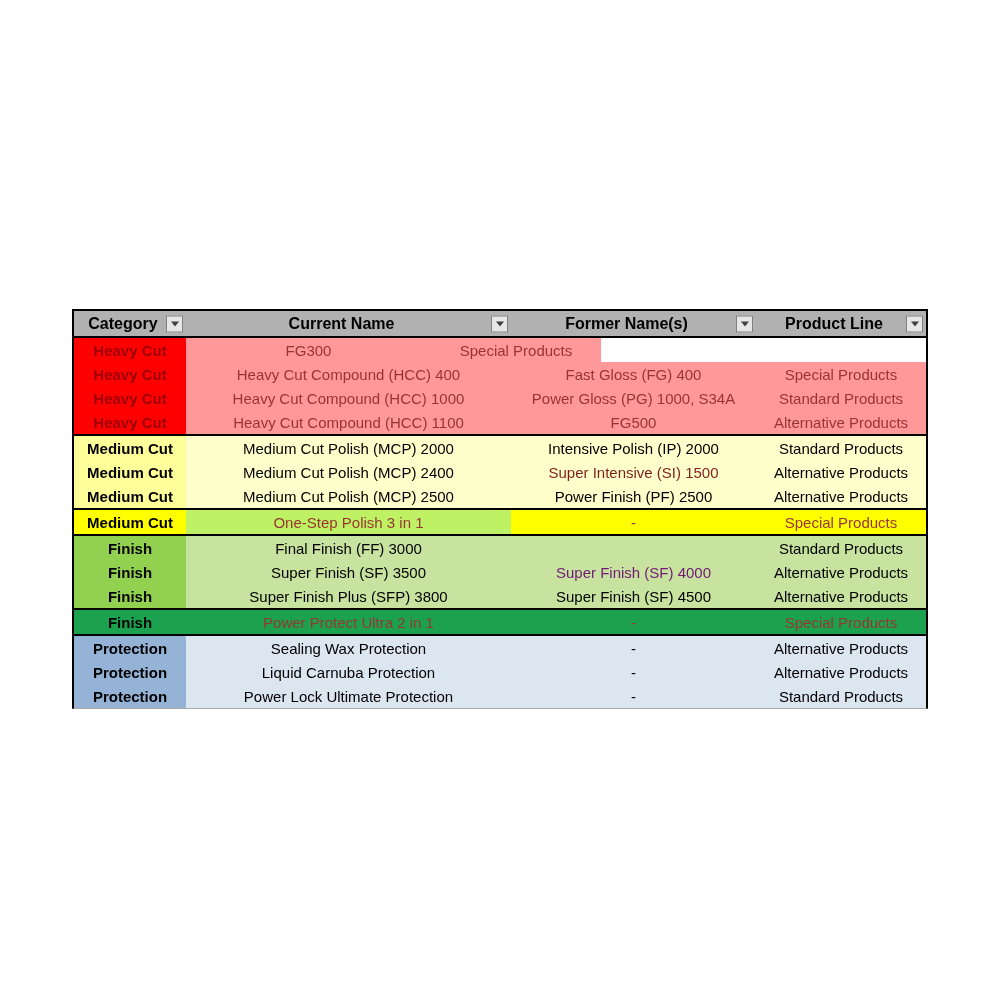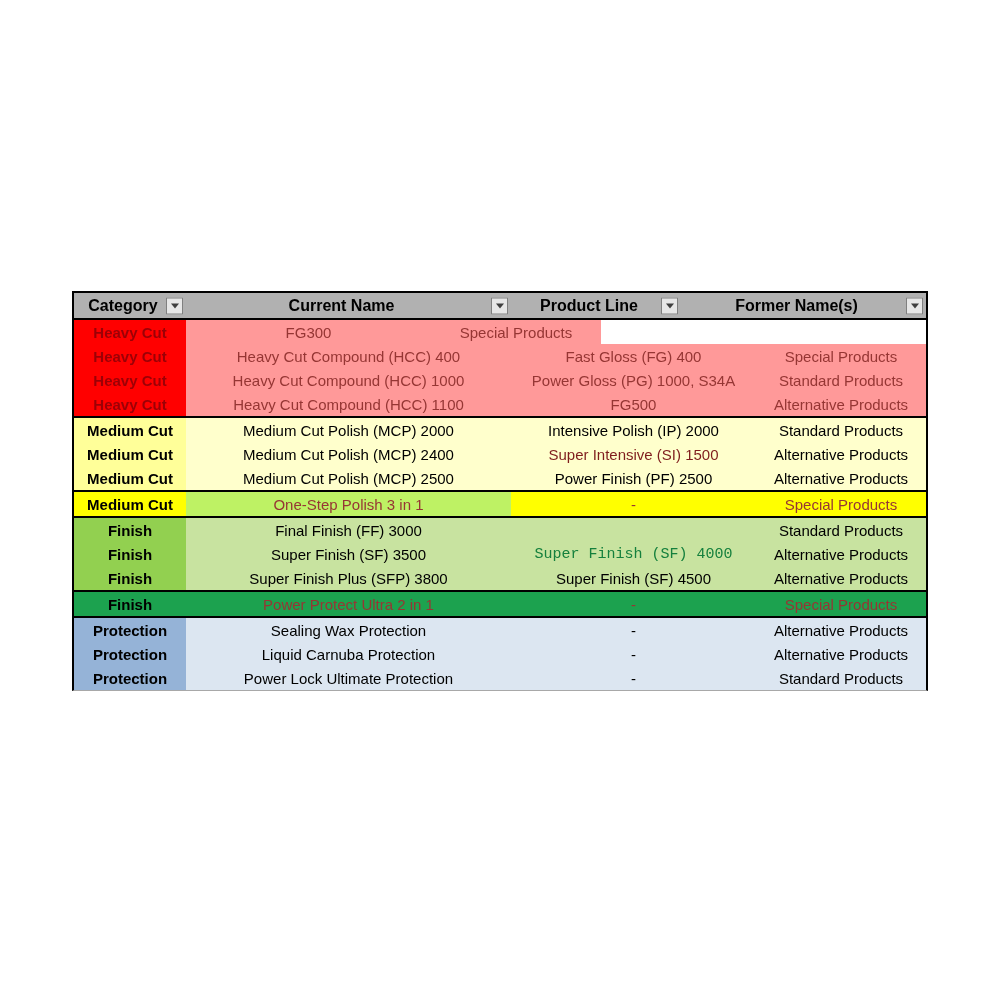--- a/index.html
+++ b/index.html
@@ -7,21 +7,21 @@
   body {
     background:#FFFFFF;
     font-family:"Liberation Sans", sans-serif;
     position:relative;
     overflow:hidden;
   }
   .canvas { position:absolute; inset:0; background:#FFFFFF; }
 
   .xl-table {
     position:absolute;
-    left:72px; top:291px; width:856px;
+    left:72px; top:309px; width:856px;
     border-left:2px solid #000;
     border-right:2px solid #000;
     border-top:2px solid #000;
     border-bottom:1px solid #A8A8A8;
     background:#FFFFFF;
   }
 
   .row { display:flex; height:24px; }
   .hrow { height:25px; background:#B1B1B1; }
   .cell {
@@ -69,28 +69,28 @@
           <div class="filter-btn">
             <span class="filter-arrow"></span>
           </div>
         </div>
         <div class="cell hcell c1">
           <span class="hlabel">Current Name</span>
           <div class="filter-btn">
             <span class="filter-arrow"></span>
           </div>
         </div>
-        <div class="cell hcell c3">
-          <span class="hlabel">Product Line</span>
+        <div class="cell hcell c2">
+          <span class="hlabel">Former Name(s)</span>
           <div class="filter-btn">
             <span class="filter-arrow"></span>
           </div>
         </div>
-        <div class="cell hcell c2">
-          <span class="hlabel">Former Name(s)</span>
+        <div class="cell hcell c3">
+          <span class="hlabel">Product Line</span>
           <div class="filter-btn">
             <span class="filter-arrow"></span>
           </div>
         </div>
       </div>
     <div id="table-body">
         <div class="group">
           <div class="row">
             <div class="cell c0 cat-cell" style="background: rgb(255, 0, 0); color: rgb(156, 0, 6);">Heavy Cut</div>
             <div class="cell c2" style="background: rgb(255, 153, 153); color: rgb(150, 54, 52);">FG300</div>
@@ -146,21 +146,21 @@
         <div class="group">
           <div class="row">
             <div class="cell c0 cat-cell" style="background: rgb(146, 208, 80); color: rgb(0, 0, 0);">Finish</div>
             <div class="cell c1" style="background: rgb(200, 227, 160); color: rgb(0, 0, 0);">Final Finish (FF) 3000</div>
             <div class="cell c2" style="background: rgb(200, 227, 160); color: rgb(0, 0, 0);"></div>
             <div class="cell c3" style="background: rgb(200, 227, 160); color: rgb(0, 0, 0);">Standard Products</div>
           </div>
           <div class="row">
             <div class="cell c0 cat-cell" style="background: rgb(146, 208, 80); color: rgb(0, 0, 0);">Finish</div>
             <div class="cell c1" style="background: rgb(200, 227, 160); color: rgb(0, 0, 0);">Super Finish (SF) 3500</div>
-            <div class="cell c2" style="background: rgb(200, 227, 160); color: #15803d; font-family: Liberation Mono, monospace;">Super Finish (SF) 4000</div>
+            <div class="cell c2" style="background: rgb(200, 227, 160); color: #701a75;">Super Finish (SF) 4000</div>
             <div class="cell c3" style="background: rgb(200, 227, 160); color: rgb(0, 0, 0);">Alternative Products</div>
           </div>
           <div class="row">
             <div class="cell c0 cat-cell" style="background: rgb(146, 208, 80); color: rgb(0, 0, 0);">Finish</div>
             <div class="cell c1" style="background: rgb(200, 227, 160); color: rgb(0, 0, 0);">Super Finish Plus (SFP) 3800</div>
             <div class="cell c2" style="background: rgb(200, 227, 160); color: rgb(0, 0, 0);">Super Finish (SF) 4500</div>
             <div class="cell c3" style="background: rgb(200, 227, 160); color: rgb(0, 0, 0);">Alternative Products</div>
           </div>
         </div>
         <div class="group">

